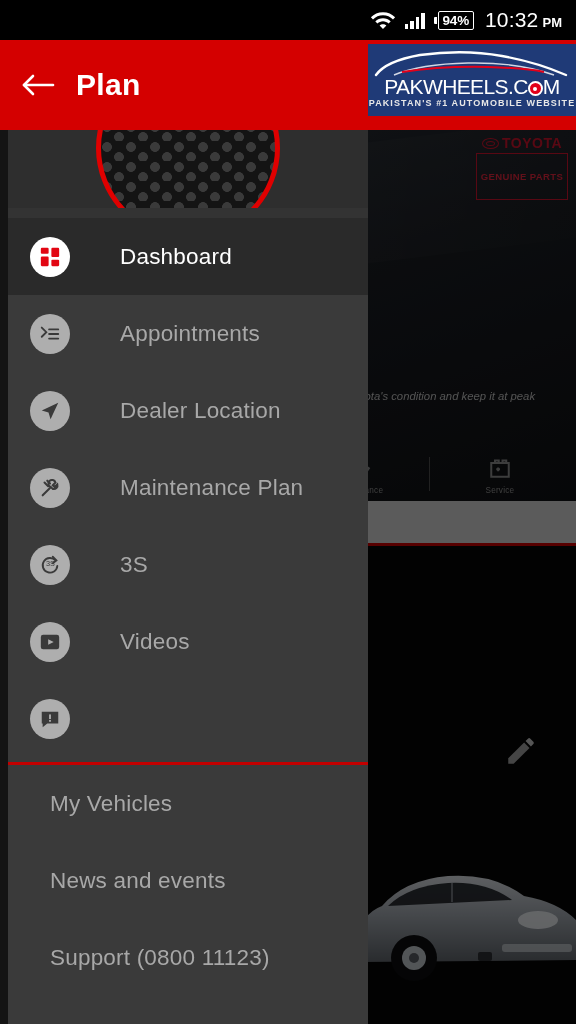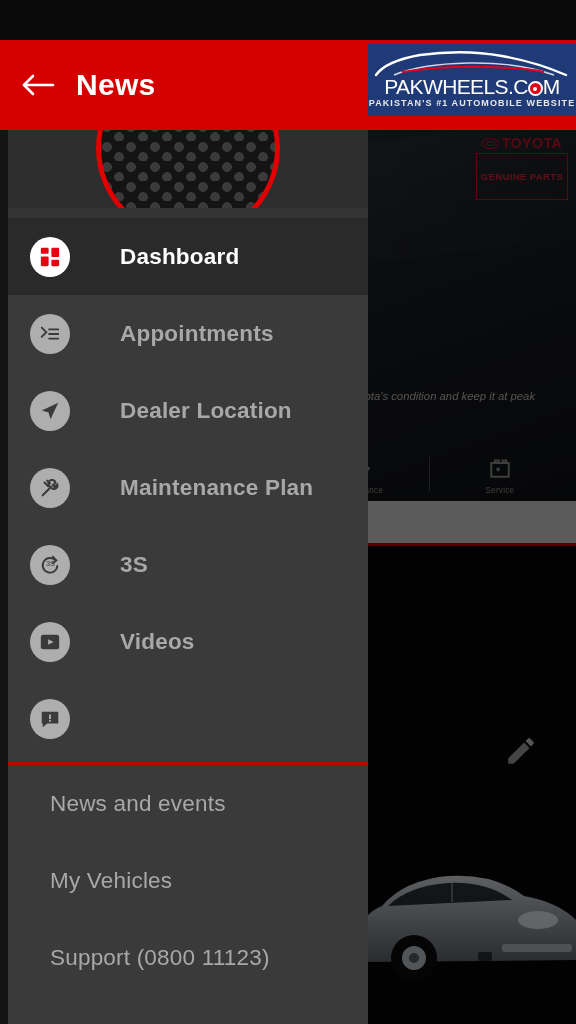--- a/index.html
+++ b/index.html
@@ -158,21 +158,21 @@
     height:77px; padding-left:22px; cursor:pointer;
   }
   .menu-item.active { background:#2a2a2a; }
   .menu-item .ic {
     width:40px; height:40px; border-radius:50%; background:#aeaeae;
     display:flex; align-items:center; justify-content:center; flex:0 0 auto;
   }
   .menu-item.active .ic { background:#ffffff; }
   .menu-item .ic svg { width:22px; height:22px; }
   .menu-item .mlabel {
-    margin-left:50px; font-size:22.5px; color:#a8a8a8; letter-spacing:.2px;font-weight:bold;
+    margin-left:50px; font-size:22.5px; color:#a8a8a8; letter-spacing:.2px;
   }
   .menu-item.active .mlabel { color:#ffffff; }
 
   #drawer-divider { height:3px; background:#c20000; margin-top:5px; }
 
   .sub-item {
     display:flex; align-items:center; height:77px; padding-left:42px; cursor:pointer;
   }
   .sub-item .slabel { font-size:22.5px; color:#a8a8a8; letter-spacing:.2px; }
 </style>
@@ -399,46 +399,71 @@
           <path d="M3 4h18v13H9l-5 4v-4H3z"></path>
           <rect x="11" y="7" width="2" height="5" fill="#aeaeae"></rect>
           <rect x="11" y="13" width="2" height="2" fill="#aeaeae"></rect>
         </svg>
       </span>
     </div>
 
     <div id="drawer-divider"></div>
 
     <div class="sub-item">
+      <span class="slabel">My Vehicles</span>
+    </div>
+    <div class="sub-item">
       <span class="slabel">News and events</span>
-    </div>
-    <div class="sub-item">
-      <span class="slabel">My Vehicles</span>
     </div>
     <div class="sub-item">
       <span class="slabel">Support (0800 11123)</span>
     </div>
   </div>
 
   <div id="app-bar">
     <div id="back-arrow">
       <svg viewBox="0 0 34 26" fill="none" stroke="#fff" stroke-width="2.6" stroke-linecap="round" stroke-linejoin="round">
         <path d="M32 13 H3"></path>
           <path d="M12 4 L3 13 L12 22"></path>
       </svg>
     </div>
-    <div id="app-title">News</div>
+    <div id="app-title">Plan</div>
 
     <div id="brand-logo">
       <svg class="car-line" viewBox="0 0 208 30" preserveAspectRatio="none">
         <path d="M8 26 Q18 12 52 6 Q96 0 134 7 Q168 13 198 26" fill="none" stroke="#ffffff" stroke-width="2.4" stroke-linecap="round"></path>
         <path d="M26 26 Q52 15 100 14 Q150 13 186 26" fill="none" stroke="#ffffff" stroke-width="1.4" opacity=".8"></path>
         <path d="M34 23 Q72 17 120 18 Q158 19 176 23" fill="none" stroke="#e2001a" stroke-width="2"></path>
       </svg>
       <div class="bname">
         <span>PAKWHEELS.C</span><span class="wheel"></span><span>M</span>
       </div>
       <div class="btag">PAKISTAN'S #1 AUTOMOBILE WEBSITE</div>
     </div>
   </div>
 
+  <div id="status-bar">
+    <span class="sb-icon">
+      <svg class="wifi-svg" viewBox="0 0 26 20" fill="#fff">
+        <path d="M13 2.2C8.2 2.2 3.9 4.1 0.9 7.2l2.1 2.2C5.6 6.8 9.1 5.2 13 5.2s7.4 1.6 10 4.2l2.1-2.2c-3-3.1-7.3-5-12.1-5z"></path>
+        <path d="M13 8.2c-3 0-5.7 1.2-7.7 3.2l2.2 2.2c1.4-1.4 3.4-2.3 5.5-2.3s4.1.9 5.5 2.3l2.2-2.2c-2-2-4.7-3.2-7.7-3.2z"></path>
+        <path d="M13 14.2c-1.3 0-2.5.5-3.4 1.4L13 19l3.4-3.4c-.9-.9-2.1-1.4-3.4-1.4z"></path>
+      </svg>
+    </span>
+    <span class="bars sb-icon">
+        <i></i>
+        <i></i>
+        <i></i>
+        <i></i>
+      </span>
+    <span class="battery sb-icon">
+      <span class="nub"></span>
+      <span class="shell">
+          <span class="pct">94%</span>
+        </span>
+    </span>
+    <span id="clock">
+      <span class="time">10:32</span>
+      <span class="ampm">PM</span>
+    </span>
+  </div>
 
 </div>
 
 </body></html>

